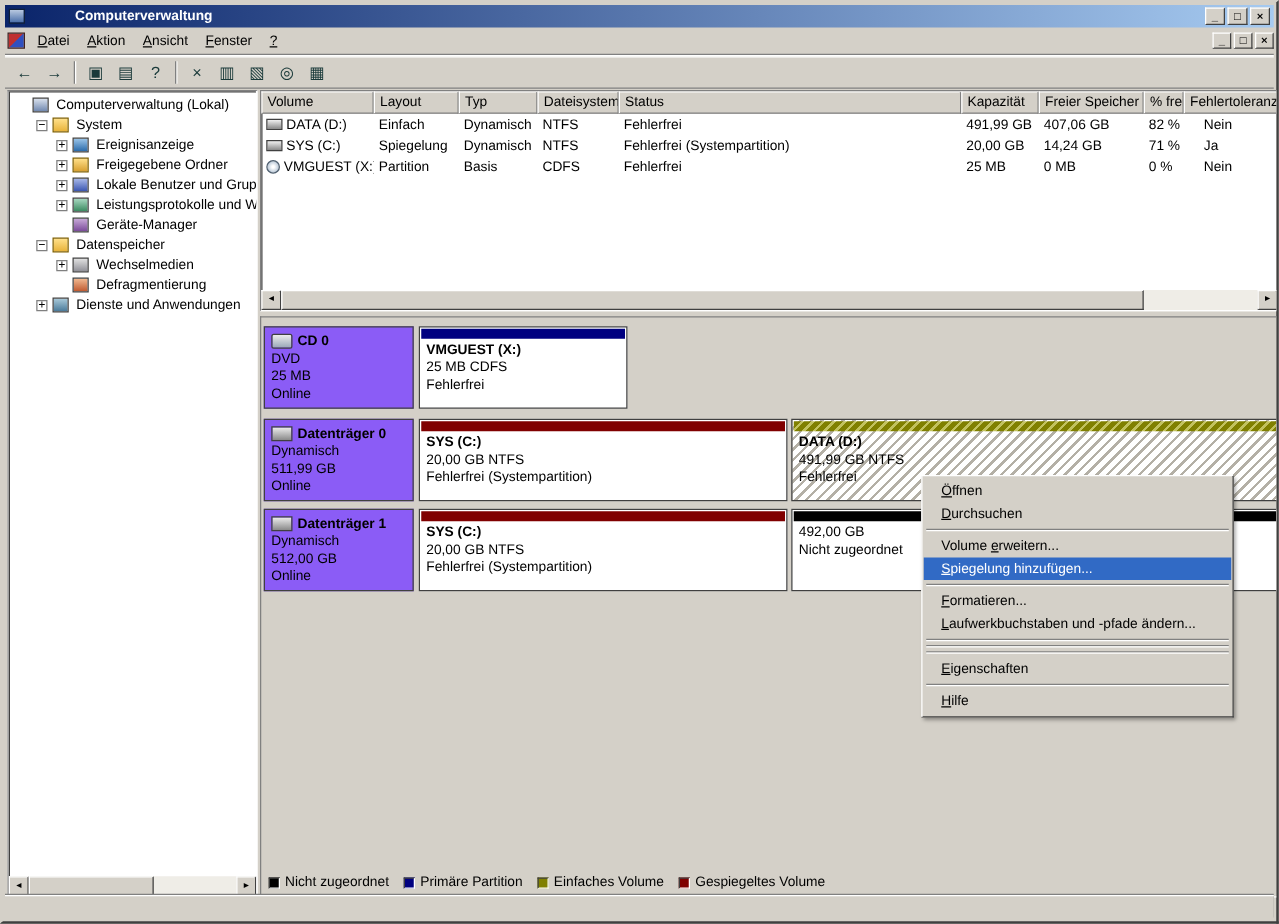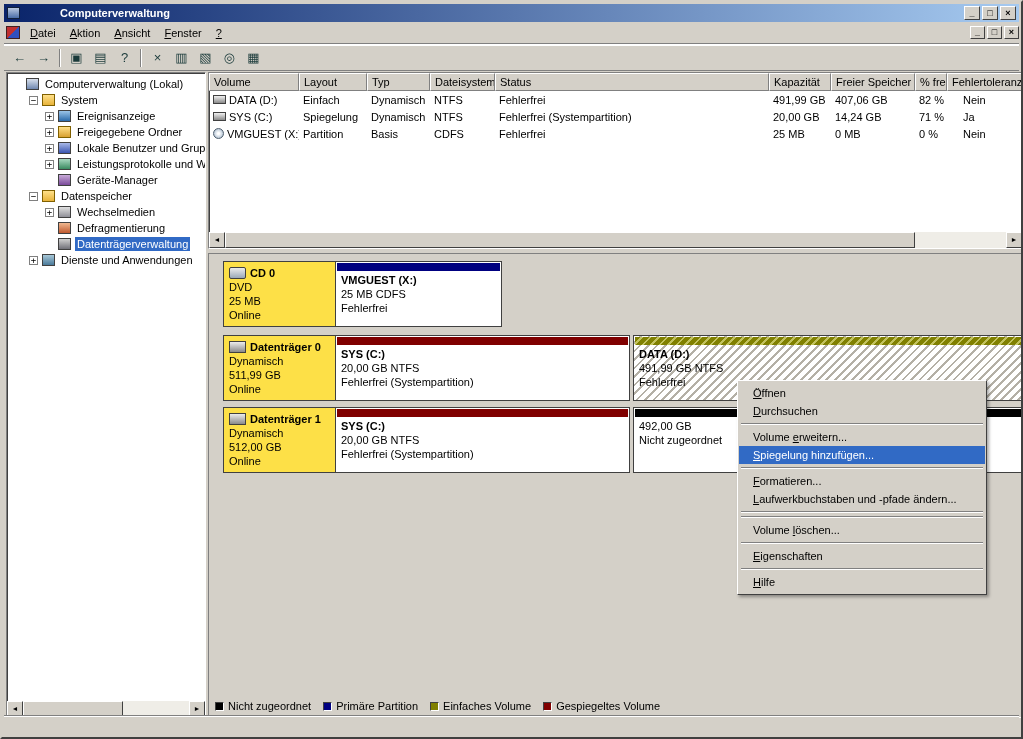--- a/index.html
+++ b/index.html
@@ -78,21 +78,21 @@
   .vol-cd-icon{width:11px;height:11px;border-radius:50%;border:1px solid #506070;
     background:radial-gradient(circle,#ffffff 15%,#c8d4e0 60%,#8090a0 100%);}
 
   
   .diskpane{position:absolute;left:206px;top:251px;width:815px;height:465px;background:#d4d0c8;overflow:hidden;
     border:1px solid;border-color:#808080 #fff #fff #808080;}
   .drow{position:absolute;left:2px;right:2px;height:66px;}
   .drow:nth-of-type(1){top:7px;}
   .drow:nth-of-type(2){top:81px;}
   .drow:nth-of-type(3){top:153px;}
-  .dlabel{position:absolute;left:12px;top:0;width:120px;height:66px;background:#fde047;
+  .dlabel{position:absolute;left:0;top:0;width:120px;height:66px;background:#8b5cf6;
     border:1px solid #404040;padding:3px 5px;}
   .dname{display:flex;align-items:center;gap:4px;font-weight:bold;height:15px;}
   .dicon{width:17px;height:12px;flex:none;border:1px solid #404040;}
   .disk-drive-icon{background:linear-gradient(#ececec,#8a8a8a);}
   .cd-drive-icon{background:linear-gradient(#ececec,#9aa8b8);border-radius:2px;}
   .dline{line-height:14px;}
   .pbox{position:absolute;top:0;height:66px;background:#fff;border:1px solid #404040;}
   .pbox.hatched{background:repeating-linear-gradient(135deg,#ffffff 0 4px,#b4b0a6 4px 6px);}
   .strip{height:8px;margin:1px;}
   .strip.primary{background:#000080;}
@@ -212,25 +212,20 @@
       <div class="trow" style="padding-left: 38px;">
         <span class="exp">+</span>
         <span class="ticon removable-media-icon"></span>
         <span class="tlabel">Wechselmedien</span>
       </div>
       <div class="trow" style="padding-left: 38px;">
         <span class="exp spacer">+</span>
         <span class="ticon defrag-icon"></span>
         <span class="tlabel">Defragmentierung</span>
       </div>
-      <div class="trow" style="padding-left: 38px;">
-        <span class="exp spacer">+</span>
-        <span class="ticon disk-management-icon"></span>
-        <span class="tlabel sel">Datenträgerverwaltung</span>
-      </div>
       <div class="trow" style="padding-left: 22px;">
         <span class="exp">+</span>
         <span class="ticon services-icon"></span>
         <span class="tlabel">Dienste und Anwendungen</span>
       </div>
     </div>
   <div class="hscroll">
     <span class="sb-btn">◄</span>
     <span class="sb-track">
       <span class="sb-thumb" style="left:0;width:100px;"></span>
@@ -451,20 +446,19 @@
     <div class="mi"><u>Ö</u>ffnen</div>
     <div class="mi"><u>D</u>urchsuchen</div>
     <div class="sep"></div>
     <div class="mi">Volume <u>e</u>rweitern...</div>
     <div class="mi sel"><u>S</u>piegelung hinzufügen...</div>
     <div class="sep"></div>
     <div class="mi"><u>F</u>ormatieren...</div>
     <div class="mi"><u>L</u>aufwerkbuchstaben und -pfade ändern...</div>
     <div class="sep"></div>
     <div class="sep"></div>
-    <div class="mi">Volume <u>l</u>öschen...</div>
     <div class="sep"></div>
     <div class="mi"><u>E</u>igenschaften</div>
     <div class="sep"></div>
     <div class="mi"><u>H</u>ilfe</div>
   </div>
 
 <div class="statusbar"></div>
 
 </body></html>

